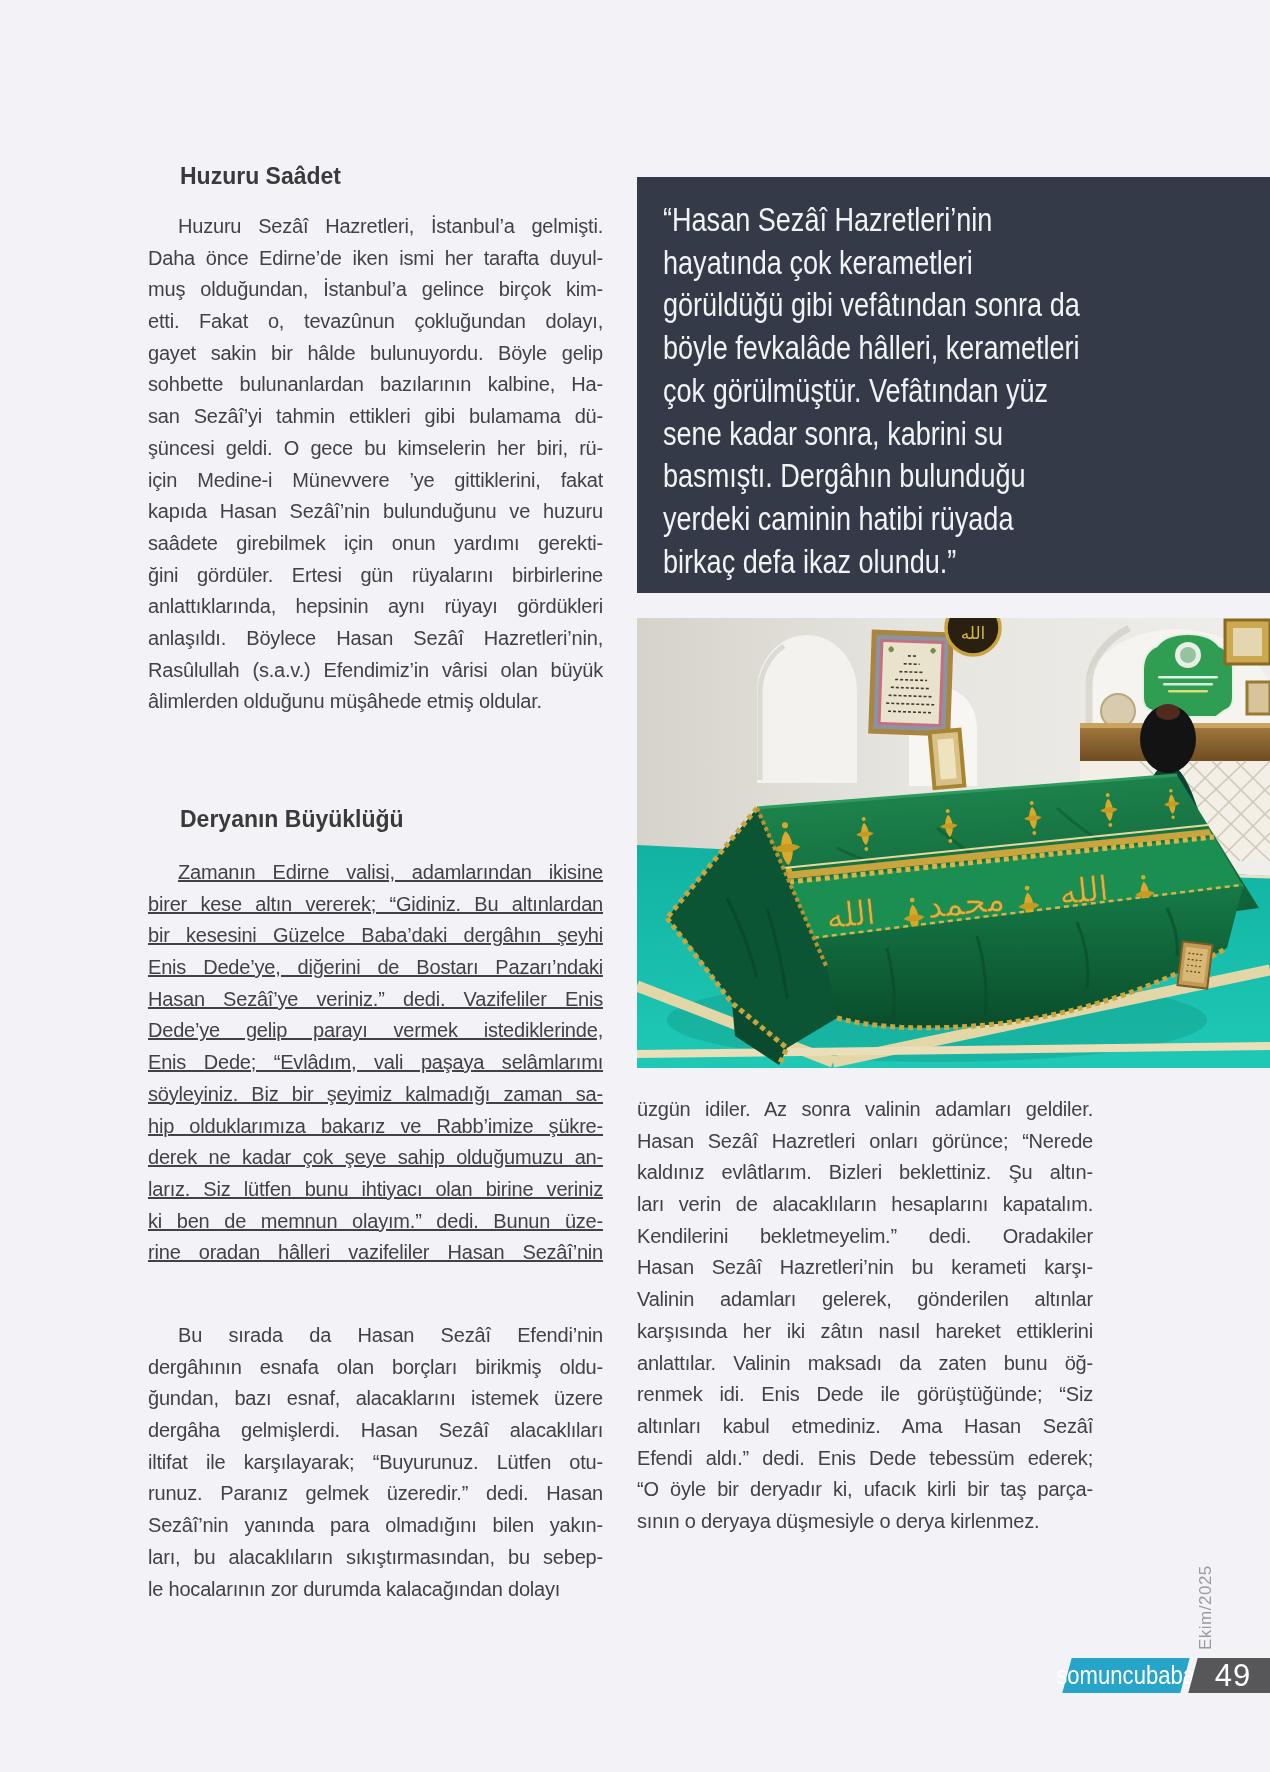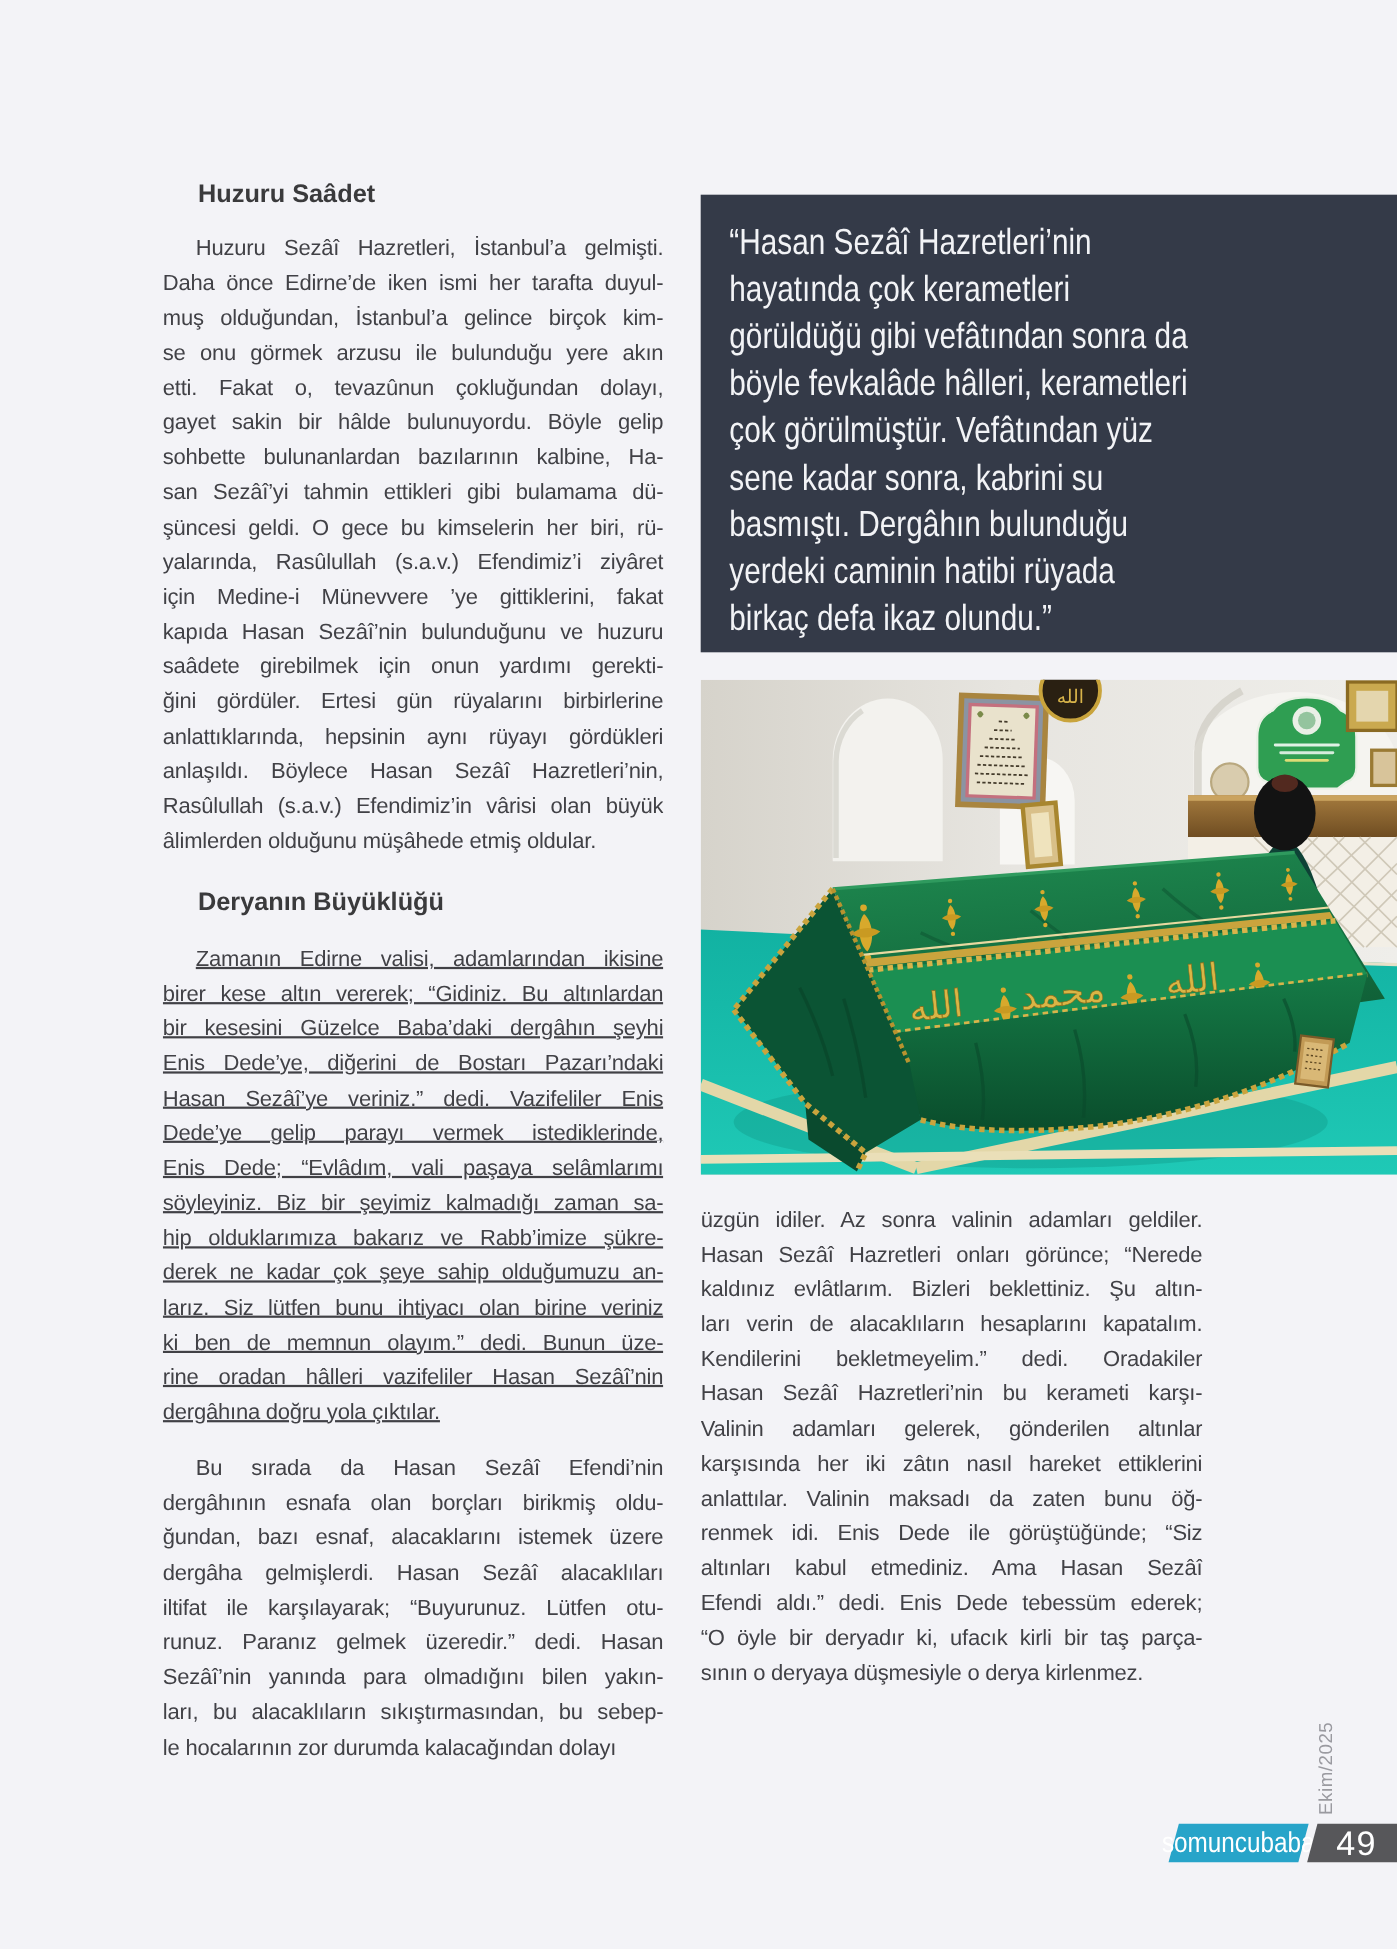--- a/index.html
+++ b/index.html
@@ -42,27 +42,25 @@
 </head>
 <body>
 
 <div class="page">
 
   <h2 class="section-title" id="left-title-1">Huzuru Saâdet</h2>
   <div class="para" id="left-para-1">
       <div class="line first">Huzuru Sezâî Hazretleri, İstanbul’a gelmişti.</div>
       <div class="line">Daha önce Edirne’de iken ismi her tarafta duyul-</div>
       <div class="line">muş olduğundan, İstanbul’a gelince birçok kim-</div>
-      <div class="line">se onu görmek arzusu ile bulunduğu yere akın</div>
       <div class="line">etti. Fakat o, tevazûnun çokluğundan dolayı,</div>
       <div class="line">gayet sakin bir hâlde bulunuyordu. Böyle gelip</div>
       <div class="line">sohbette bulunanlardan bazılarının kalbine, Ha-</div>
       <div class="line">san Sezâî’yi tahmin ettikleri gibi bulamama dü-</div>
       <div class="line">şüncesi geldi. O gece bu kimselerin her biri, rü-</div>
-      <div class="line">yalarında, Rasûlullah (s.a.v.) Efendimiz’i ziyâret</div>
       <div class="line">için Medine-i Münevvere ’ye gittiklerini, fakat</div>
       <div class="line">kapıda Hasan Sezâî’nin bulunduğunu ve huzuru</div>
       <div class="line">saâdete girebilmek için onun yardımı gerekti-</div>
       <div class="line">ğini gördüler. Ertesi gün rüyalarını birbirlerine</div>
       <div class="line">anlattıklarında, hepsinin aynı rüyayı gördükleri</div>
       <div class="line">anlaşıldı. Böylece Hasan Sezâî Hazretleri’nin,</div>
       <div class="line">Rasûlullah (s.a.v.) Efendimiz’in vârisi olan büyük</div>
       <div class="line last">âlimlerden olduğunu müşâhede etmiş oldular.</div>
     </div>
 
@@ -74,21 +72,20 @@
       <div class="line">Enis Dede’ye, diğerini de Bostarı Pazarı’ndaki</div>
       <div class="line">Hasan Sezâî’ye veriniz.” dedi. Vazifeliler Enis</div>
       <div class="line">Dede’ye gelip parayı vermek istediklerinde,</div>
       <div class="line">Enis Dede; “Evlâdım, vali paşaya selâmlarımı</div>
       <div class="line">söyleyiniz. Biz bir şeyimiz kalmadığı zaman sa-</div>
       <div class="line">hip olduklarımıza bakarız ve Rabb’imize şükre-</div>
       <div class="line">derek ne kadar çok şeye sahip olduğumuzu an-</div>
       <div class="line">larız. Siz lütfen bunu ihtiyacı olan birine veriniz</div>
       <div class="line">ki ben de memnun olayım.” dedi. Bunun üze-</div>
       <div class="line">rine oradan hâlleri vazifeliler Hasan Sezâî’nin</div>
-      <div class="line last">dergâhına doğru yola çıktılar.</div>
     </div>
   <div class="para" id="left-para-3">
       <div class="line first">Bu sırada da Hasan Sezâî Efendi’nin</div>
       <div class="line">dergâhının esnafa olan borçları birikmiş oldu-</div>
       <div class="line">ğundan, bazı esnaf, alacaklarını istemek üzere</div>
       <div class="line">dergâha gelmişlerdi. Hasan Sezâî alacaklıları</div>
       <div class="line">iltifat ile karşılayarak; “Buyurunuz. Lütfen otu-</div>
       <div class="line">runuz. Paranız gelmek üzeredir.” dedi. Hasan</div>
       <div class="line">Sezâî’nin yanında para olmadığını bilen yakın-</div>
       <div class="line">ları, bu alacaklıların sıkıştırmasından, bu sebep-</div>

